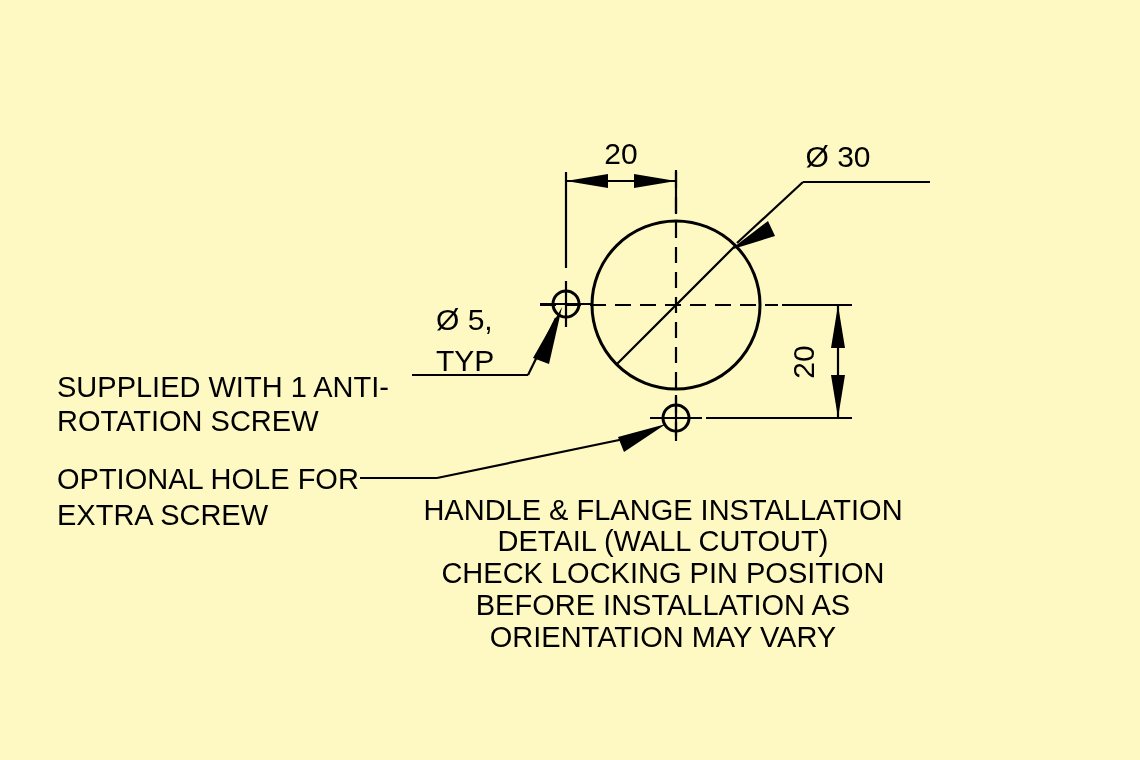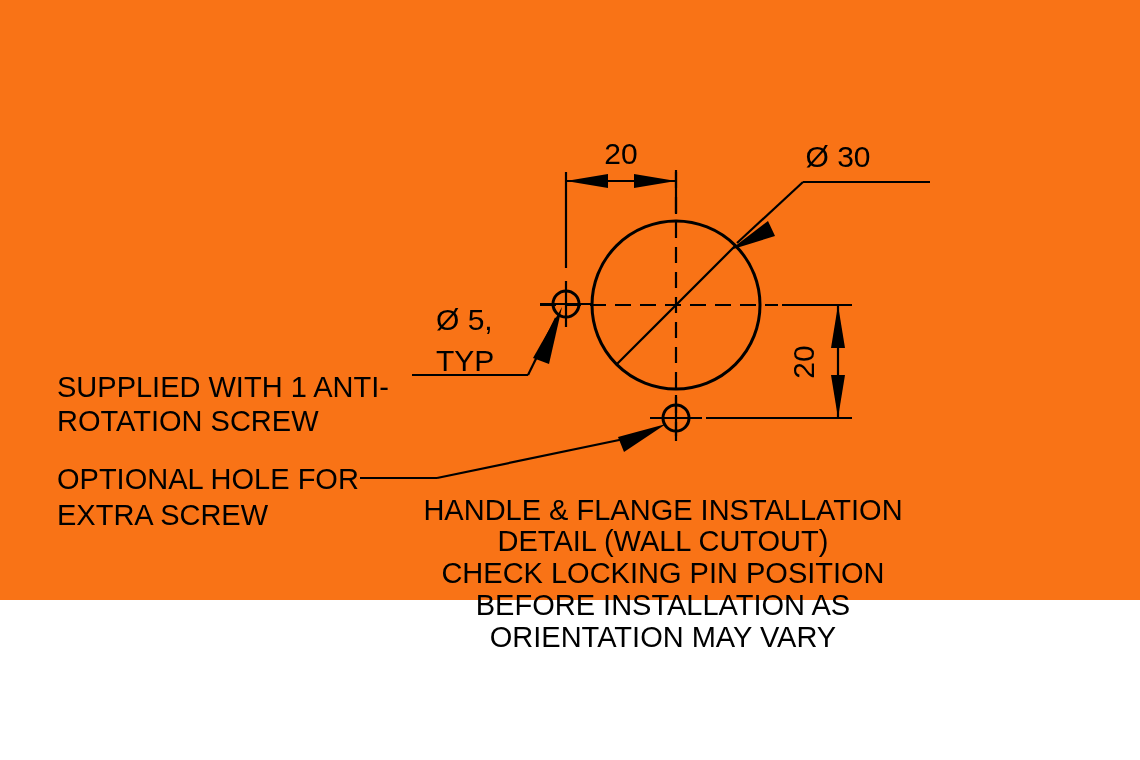--- a/index.html
+++ b/index.html
@@ -11,22 +11,22 @@
   body {
     width: 1140px;
     height: 760px;
     overflow: hidden;
     font-family: "Liberation Sans", sans-serif;
     color: #000000;
   }
   #drawing-root {
     position: relative;
     width: 1140px;
-    height: 600px;
-    background: #f97316;
+    height: 760px;
+    background: #fef9c3;
   }
   svg#cad-svg {
     position: absolute;
     top: 0;
     left: 0;
     width: 1140px;
     height: 760px;
     display: block;
   }
   .obj-line {

